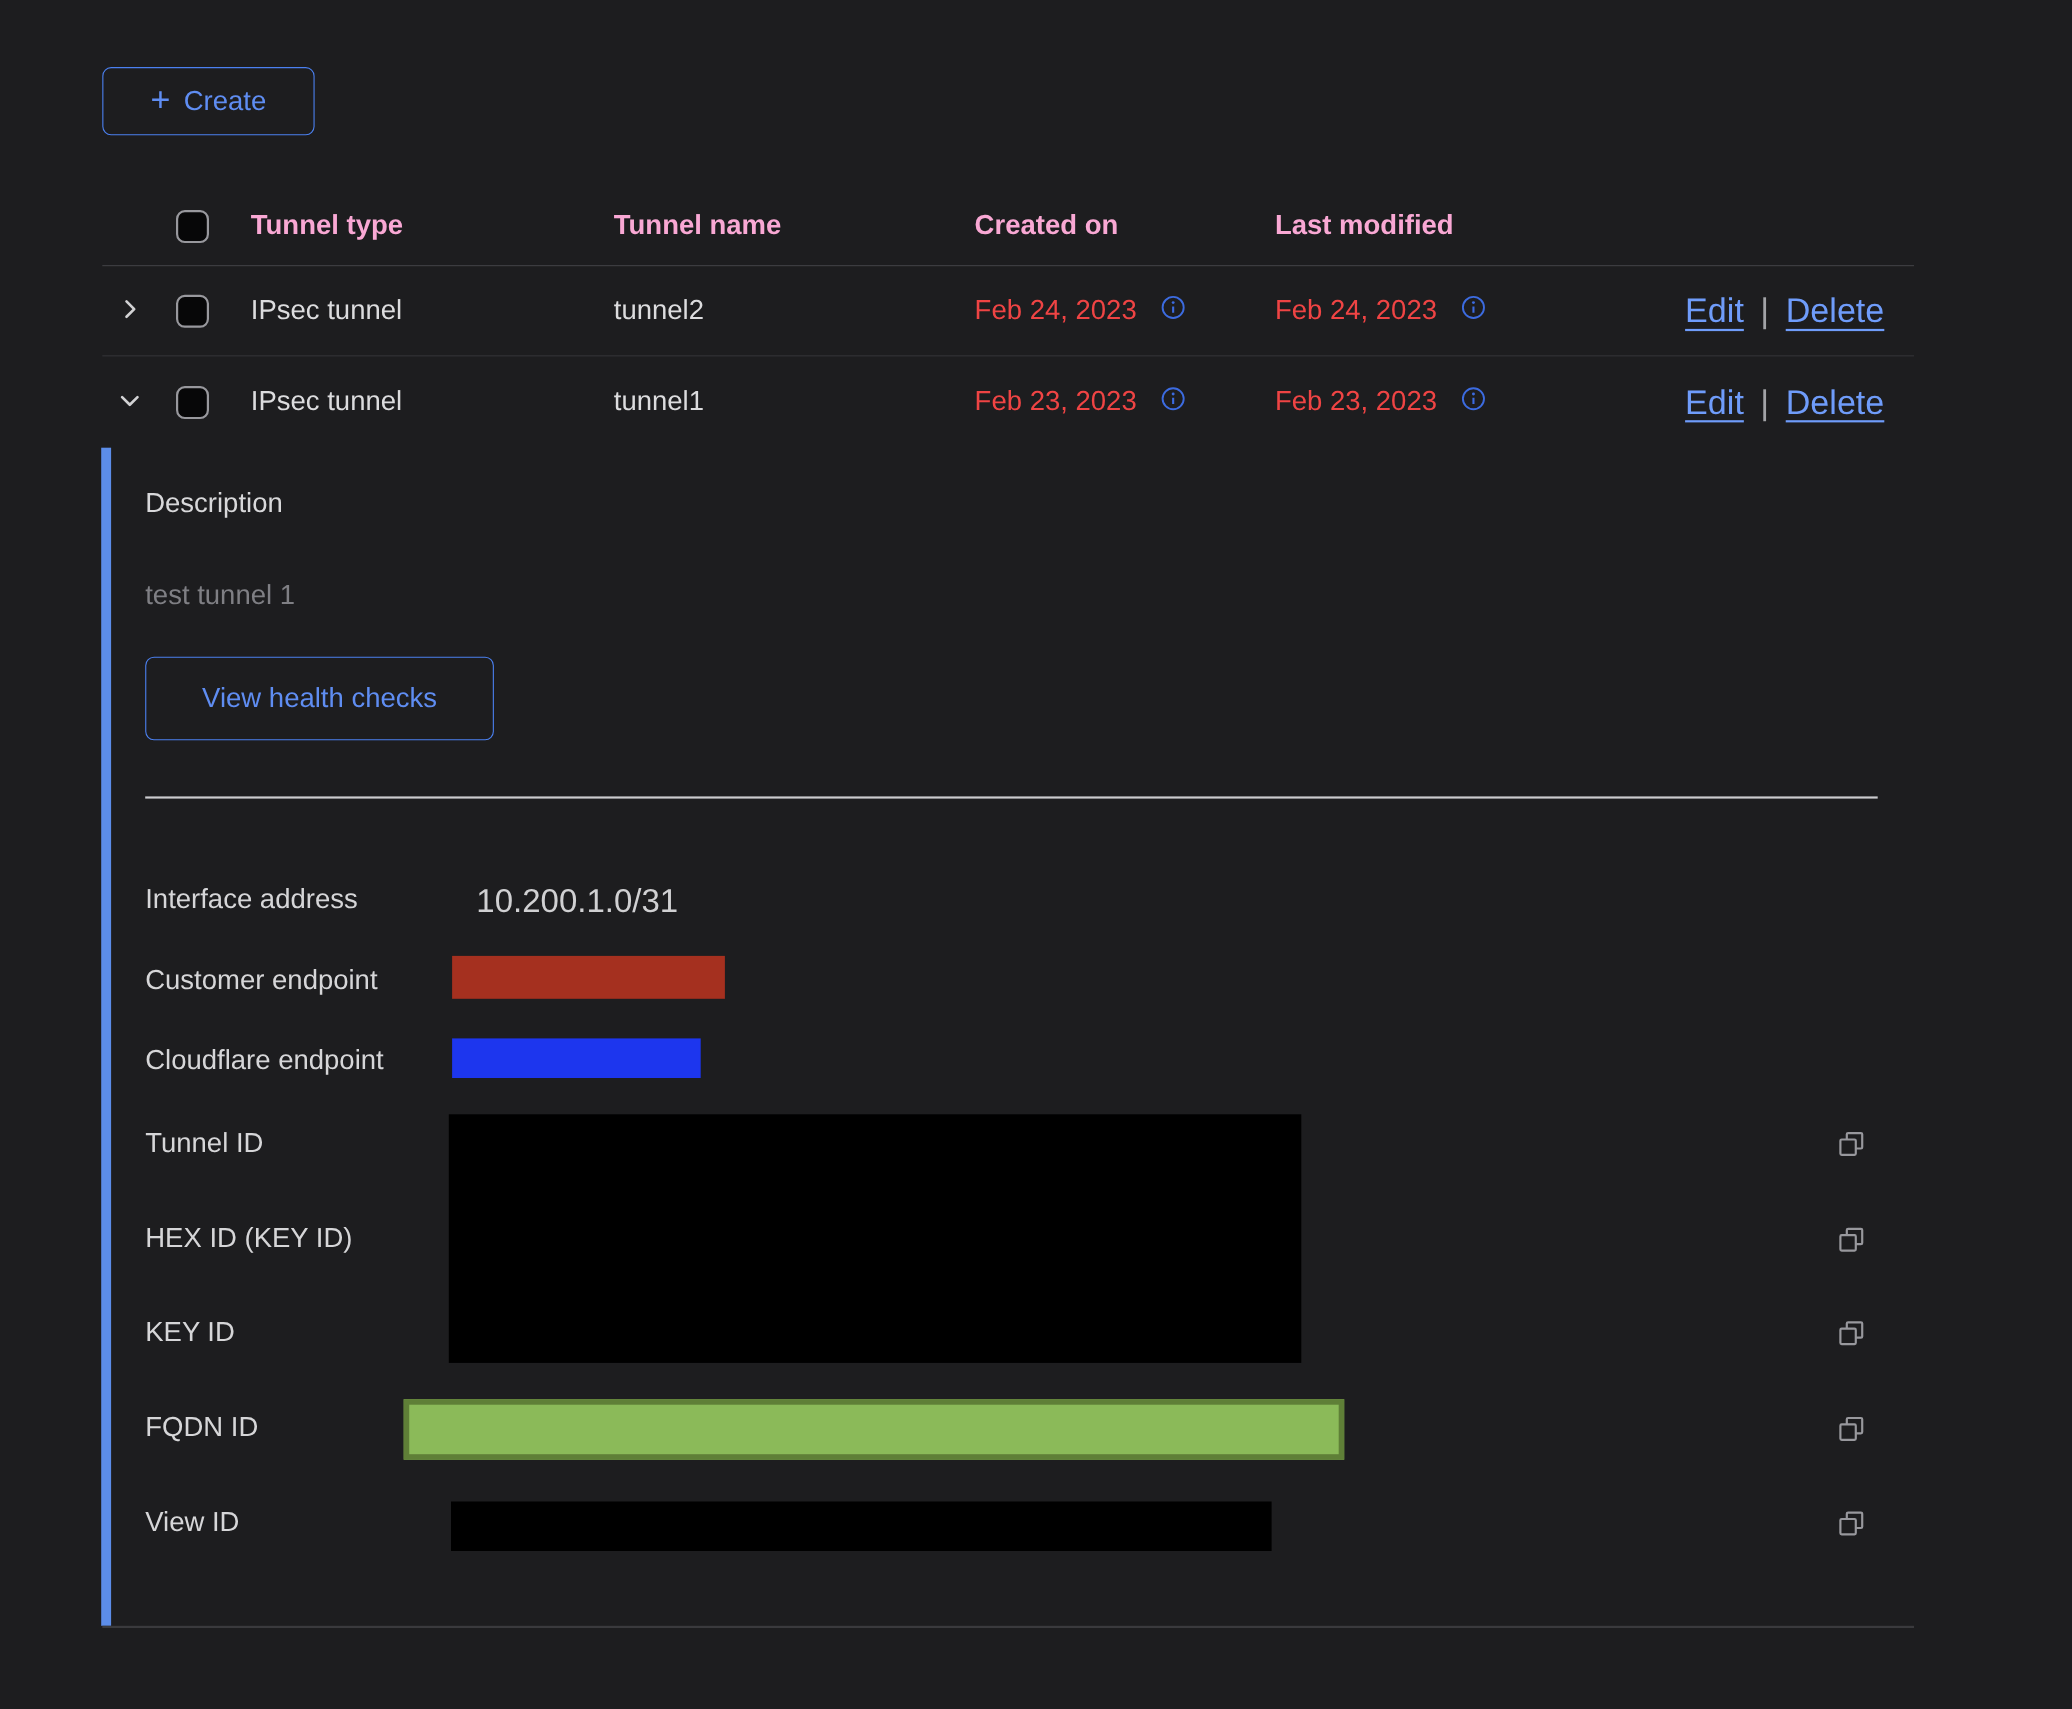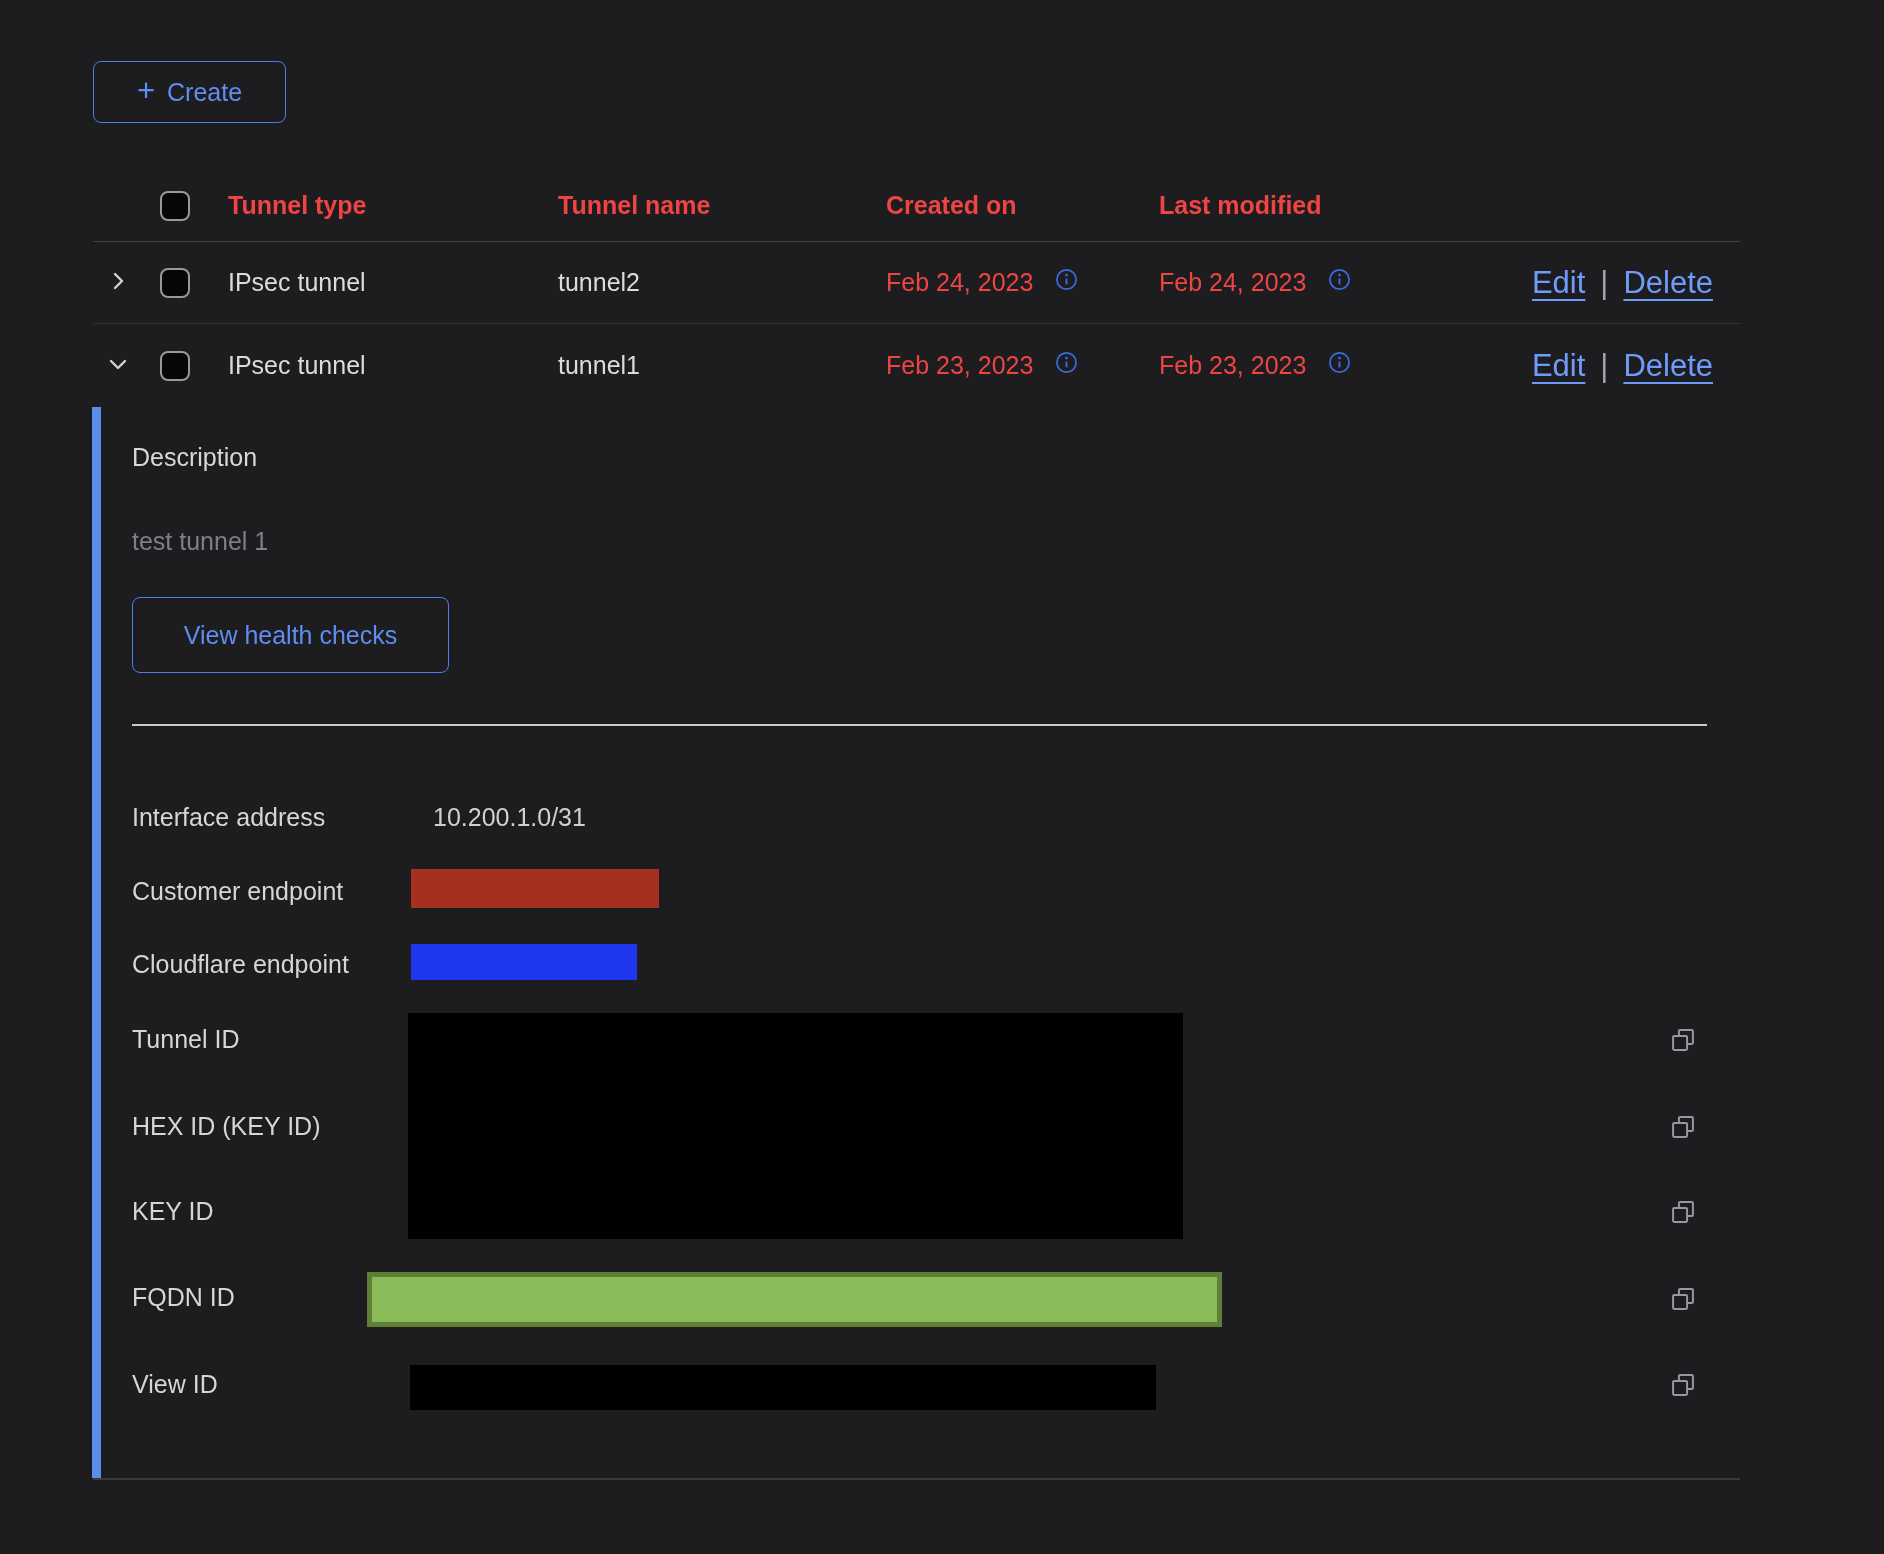--- a/index.html
+++ b/index.html
@@ -41,21 +41,21 @@
     cursor:pointer;
   }
   .create-btn .plus{font-size:31px;font-weight:300;line-height:1;margin-top:-3px;}
   
   .trow{
     position:absolute;left:93px;width:1647px;
     display:grid;
     grid-template-columns:67px 68px 330px 328px 273px 301px 1fr;
     align-items:center;
   }
-  .thead{top:170px;height:72px;border-bottom:1px solid #414144;font-weight:700;color:#ef4444;font-size:25px;}
+  .thead{top:170px;height:72px;border-bottom:1px solid #414144;font-weight:700;color:#f9a8d4;font-size:25px;}
   .r0{top:242px;height:82px;border-bottom:1px solid #343437;font-size:25px;}
   .r1{top:324px;height:83px;font-size:25px;}
   .cell{display:flex;align-items:center;}
   .c-exp{padding-left:13px;}
   .checkbox{
     width:30px;height:30px;border-radius:8px;
     border:2px solid var(--icon-gray);
     background:#070708;cursor:pointer;
   }
   .date-cell{gap:22px;color:#ef4444;}
@@ -76,21 +76,21 @@
   .health-btn{
     position:absolute;left:132px;top:597px;
     width:317px;height:76px;
     background:transparent;border:1.5px solid #4b80f0;border-radius:8px;
     color:var(--accent-blue);font-family:"Liberation Sans", sans-serif;font-size:25px;
     cursor:pointer;
   }
   .divider-light{position:absolute;left:132px;top:724px;width:1575px;height:2px;background:var(--divider-light);}
   .divider-bottom{position:absolute;left:93px;top:1478px;width:1647px;height:2px;background:var(--divider-dark);}
   .f-label{position:absolute;left:132px;font-size:25px;color:#d6d6d8;white-space:nowrap;}
-  .f-value{position:absolute;font-size:25px;color:#d0d0d2;}
+  .f-value{position:absolute;font-size:30px;color:#d0d0d2;}
   .redact{position:absolute;}
   .rd-red{left:411px;top:869px;width:248px;height:39px;background:var(--redaction-red);}
   .rd-blue{left:411px;top:944px;width:226px;height:36px;background:var(--redaction-blue);}
   .rd-black-lg{left:408px;top:1013px;width:775px;height:226px;background:var(--redaction-black);}
   .rd-green{
     left:367px;top:1272px;width:855px;height:55px;
     background:var(--redaction-green);border:5px solid var(--redaction-green-border);
   }
   .rd-black-sm{left:410px;top:1365px;width:746px;height:45px;background:var(--redaction-black);}
   .copy-btn{

